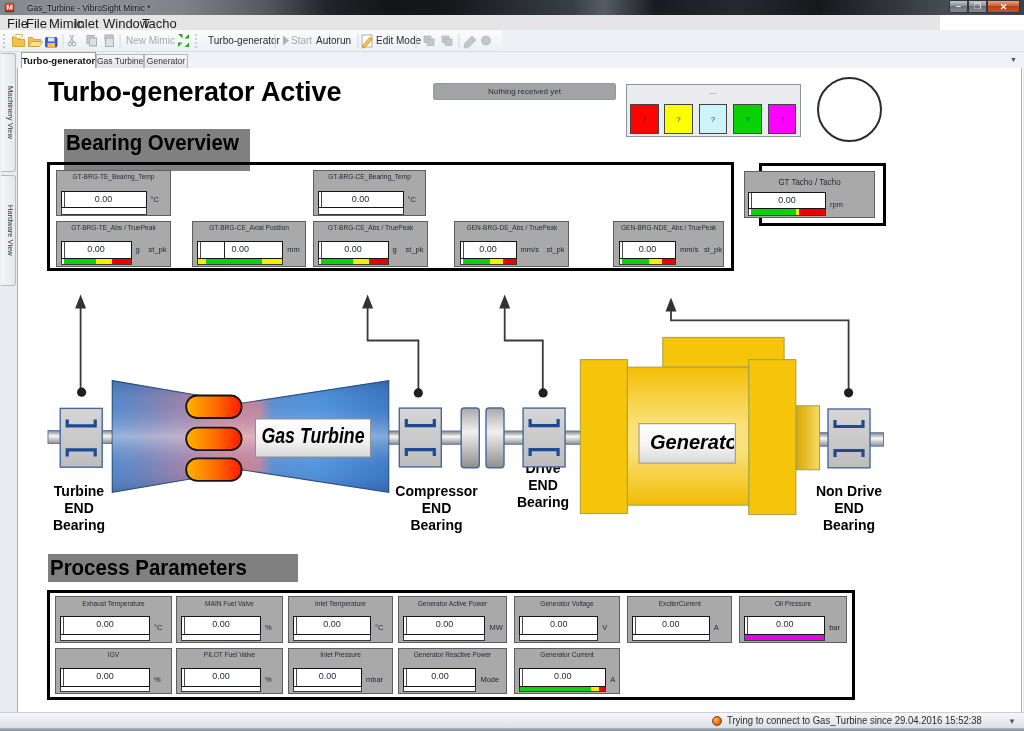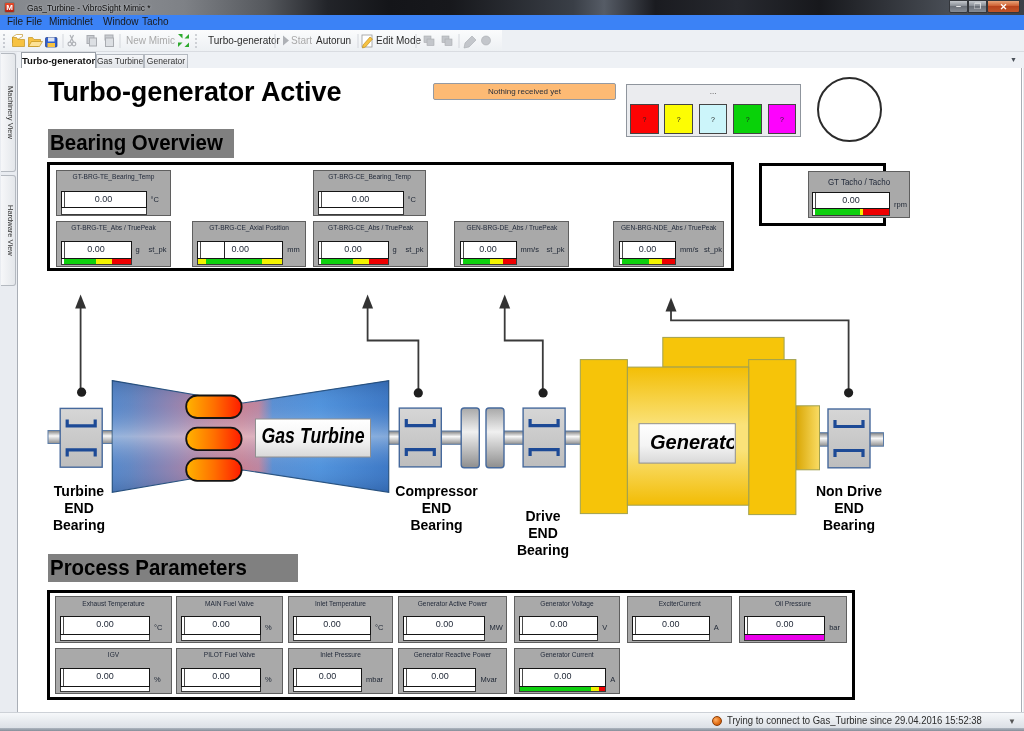--- a/index.html
+++ b/index.html
@@ -1,18 +1,18 @@
 <!DOCTYPE html>
 <html><head><meta charset="utf-8">
 <style>
 *{margin:0;padding:0;box-sizing:border-box}
 html,body{width:1024px;height:731px;overflow:hidden;font-family:"Liberation Sans",sans-serif;background:#fff;position:relative}
 .abs{position:absolute}
 #titlebar{left:0;top:0;width:1024px;height:15px;background:linear-gradient(to right,#85888d 0%,#8c8f94 10%,#7e8186 18%,#55585d 26%,#222429 32%,#141519 38%,#17181c 44%,#3a3f47 56%,#565c66 59%,#1a1b20 64%,#27292f 72%,#17181c 80%,#4a4f57 93%,#3c4047 100%)}
-#menubar{left:0;top:15px;width:1024px;height:15px;background:#3b82f6;font-size:10px;color:#1a1a1a}
+#menubar{left:0;top:15px;width:940px;height:15px;background:#e5e5e5;font-size:13px;color:#1a1a1a}
 #menubar span{position:absolute;top:1px}
 #toolbar{left:0;top:30px;width:1024px;height:22px;background:linear-gradient(#fbfcfd,#edf0f3);border-bottom:1px solid #d9dce1;font-size:12px;color:#333}
 #tabstrip{left:17px;top:52px;width:1007px;height:16px;background:#eef1f5;z-index:5}
 .tab{position:absolute;top:2px;height:13.5px;font-size:8.5px;text-align:center;border:1px solid #b4b9c0;border-bottom:none;background:linear-gradient(#f5f6f8,#e0e3e8);color:#333;line-height:13px;white-space:nowrap;overflow:hidden}
 .tab.active{top:0;height:16px;background:#fff;font-weight:bold;color:#111;border-color:#9aa0a8;font-size:9.5px;line-height:15px}
 #sidebar{left:0;top:52px;width:17px;height:660px;background:#e9ecf1}
 .vtab{position:absolute;left:1px;width:15px;background:linear-gradient(to right,#f6f7f9,#e4e7eb);border:1px solid #b4b9c0;border-left:none;border-radius:0 3px 3px 0;writing-mode:vertical-rl;font-size:7.5px;color:#333;text-align:center}
 #canvas{left:17px;top:67px;width:1005px;height:645px;background:#fff;border:1px solid #a9aeb6;border-bottom:none}
 #rgutter{left:1022.5px;top:68px;width:1.5px;height:644px;background:#e9ecf0}
 #statusbar{left:0;top:712px;width:1024px;height:16px;background:linear-gradient(#f6f8fa,#dce0e6);border-top:1px solid #cdd1d7}
@@ -119,32 +119,32 @@
   <div class="abs" style="left:993px;top:4px;font-size:7px;color:#4a5058">▼</div>
 </div>
 <div class="abs" id="sidebar">
   <div class="vtab" style="top:1px;height:119px">Machinery View</div>
   <div class="vtab" style="top:123px;height:111px">Hardware View</div>
 </div>
 <div class="abs" id="canvas"></div>
 <div class="abs" id="rgutter"></div>
 <h1>Turbo-generator Active</h1>
 
-<div class="abs" style="left:433px;top:83px;width:183px;height:17px;background:#fdba74;border:1px solid #949aa3;border-radius:2px;text-align:center;font-size:8px;line-height:16px;color:#2a2f3a">Nothing received yet</div>
+<div class="abs" style="left:433px;top:83px;width:183px;height:17px;background:#a3a3a3;border:1px solid #949aa3;border-radius:2px;text-align:center;font-size:8px;line-height:16px;color:#2a2f3a">Nothing received yet</div>
 <div class="abs" style="left:625.6px;top:83.6px;width:175px;height:53.8px;background:#ebecef;border:1px solid #8f959d">
   <div class="abs" style="left:0;right:0;top:2px;text-align:center;font-size:8px;color:#333">...</div>
   <div class="sq" style="left:3.4px;background:#fd0303">?</div>
   <div class="sq" style="left:37.6px;background:#fdfd03">?</div>
   <div class="sq" style="left:72px;background:#ccf5fa">?</div>
   <div class="sq" style="left:106.6px;background:#09d209">?</div>
   <div class="sq" style="left:141px;background:#fd03fd">?</div>
 </div>
 <div class="abs" style="left:817px;top:77px;width:65px;height:65px;border:2px solid #2b2b2b;border-radius:50%;background:#fff"></div>
 
-<div class="band" style="left:48px;top:129px;width:186px;height:29px"><span>Bearing Overview</span></div>
+<div class="band" style="left:64px;top:129px;width:186px;height:42px"><span>Bearing Overview</span></div>
 <div class="bbox" style="left:47px;top:162px;width:687.4px;height:109.4px"></div>
 <div class="bbox" style="left:758.8px;top:162.8px;width:126.8px;height:62.9px"></div>
 
 <div class="band" style="left:48px;top:554px;width:250px;height:27.5px"><span>Process Parameters</span></div>
 <div class="bbox" style="left:47px;top:590px;width:808px;height:110px"></div>
 
 <div class="w" style="left:55.5px;top:169.8px;width:115px;height:46px">
   <div class="lbl">GT-BRG-TE_Bearing_Temp</div>
   <div class="val" style="left:4px;top:20px;width:86px">0.00</div>
   <div class="bar" style="left:4px;top:37.5px;width:86px"></div>
@@ -183,21 +183,21 @@
   <div class="unit" style="left:66px;top:23px">mm/s</div>
   <div class="unit" style="left:92px;top:23px">st_pk</div>
 </div>
 <div class="w" style="left:613.1px;top:220.5px;width:111.4px;height:46.7px">
   <div class="lbl">GEN-BRG-NDE_Abs / TruePeak</div>
   <div class="val" style="left:5px;top:19.5px;width:57px">0.00</div>
   <div class="bar" style="left:5px;top:37px;width:57px;background:linear-gradient(to right,#fff 0 4%,#0fd00f 4% 52%,#f2f200 52% 76%,#ee0000 76% 100%)"></div>
   <div class="unit" style="left:66px;top:23px">mm/s</div>
   <div class="unit" style="left:90px;top:23px">st_pk</div>
 </div>
-<div class="w" style="left:808px;top:170.8px;width:102px;height:47.4px">
+<div class="w" style="left:744px;top:170.8px;width:131px;height:47.4px">
   <div class="lbl" style="font-size:8.5px;top:5px">GT Tacho / Tacho</div>
   <div class="val" style="left:3px;top:20px;width:78px">0.00</div>
   <div class="bar" style="left:3px;top:37.5px;width:78px;background:linear-gradient(to right,#fff 0 2%,#0fd00f 2% 62%,#f2f200 62% 66%,#ee0000 66% 100%)"></div>
   <div class="unit" style="left:85px;top:28px">rpm</div>
 </div>
 
 <div class="w" style="left:55px;top:596.4px;width:117px;height:46.4px">
   <div class="lbl">Exhaust Temperature</div>
   <div class="val" style="left:4px;top:19px;width:90px;height:19px;line-height:15.5px">0.00</div>
   <div class="bar" style="left:4px;top:38px;width:90px;height:5.5px"></div>
@@ -254,32 +254,32 @@
 <div class="w" style="left:288px;top:647.5px;width:105px;height:46.4px">
   <div class="lbl">Inlet Pressure</div>
   <div class="val" style="left:4px;top:19px;width:69px;height:19px;line-height:15.5px">0.00</div>
   <div class="bar" style="left:4px;top:38px;width:69px;height:5.5px"></div>
   <div class="unit" style="left:77px;top:26px">mbar</div>
 </div>
 <div class="w" style="left:398.4px;top:647.5px;width:109px;height:46.4px">
   <div class="lbl">Generator Reactive Power</div>
   <div class="val" style="left:4px;top:19px;width:73px;height:19px;line-height:15.5px">0.00</div>
   <div class="bar" style="left:4px;top:38px;width:73px;height:5.5px"></div>
-  <div class="unit" style="left:81px;top:26px">Mvar</div>
+  <div class="unit" style="left:81px;top:26px">Mode</div>
 </div>
 <div class="w" style="left:514.2px;top:647.5px;width:106px;height:46.4px">
   <div class="lbl">Generator Current</div>
   <div class="val" style="left:4px;top:19px;width:87px;height:19px;line-height:15.5px">0.00</div>
   <div class="bar" style="left:4px;top:38px;width:87px;height:5.5px;background:linear-gradient(to right,#0fd00f 0 84%,#f2f200 84% 93%,#ee0000 93% 100%)"></div>
   <div class="unit" style="left:95px;top:26px">A</div>
 </div>
 
 <div class="mlbl" style="left:29px;top:483px;width:100px">Turbine<br>END<br>Bearing</div>
 <div class="mlbl" style="left:376px;top:483px;width:121px">Compressor<br>END<br>Bearing</div>
-<div class="mlbl" style="left:493px;top:508px;width:100px">Drive<br>END<br>Bearing</div>
+<div class="mlbl" style="left:493px;top:460px;width:100px">Drive<br>END<br>Bearing</div>
 <div class="mlbl" style="left:799px;top:483px;width:100px">Non Drive<br>END<br>Bearing</div>
 
 <svg class="abs" id="machine" style="left:0;top:0" width="1024" height="731" viewBox="0 0 1024 731">
 <defs>
 <linearGradient id="shaftg" x1="0" y1="0" x2="0" y2="1">
         <stop offset="0" stop-color="#7d7d7d"></stop>
         <stop offset="0.42" stop-color="#f8f8f8"></stop>
         <stop offset="1" stop-color="#8d8d8d"></stop>
       </linearGradient>
 <linearGradient id="couplg" x1="0" y1="0" x2="0" y2="1">

